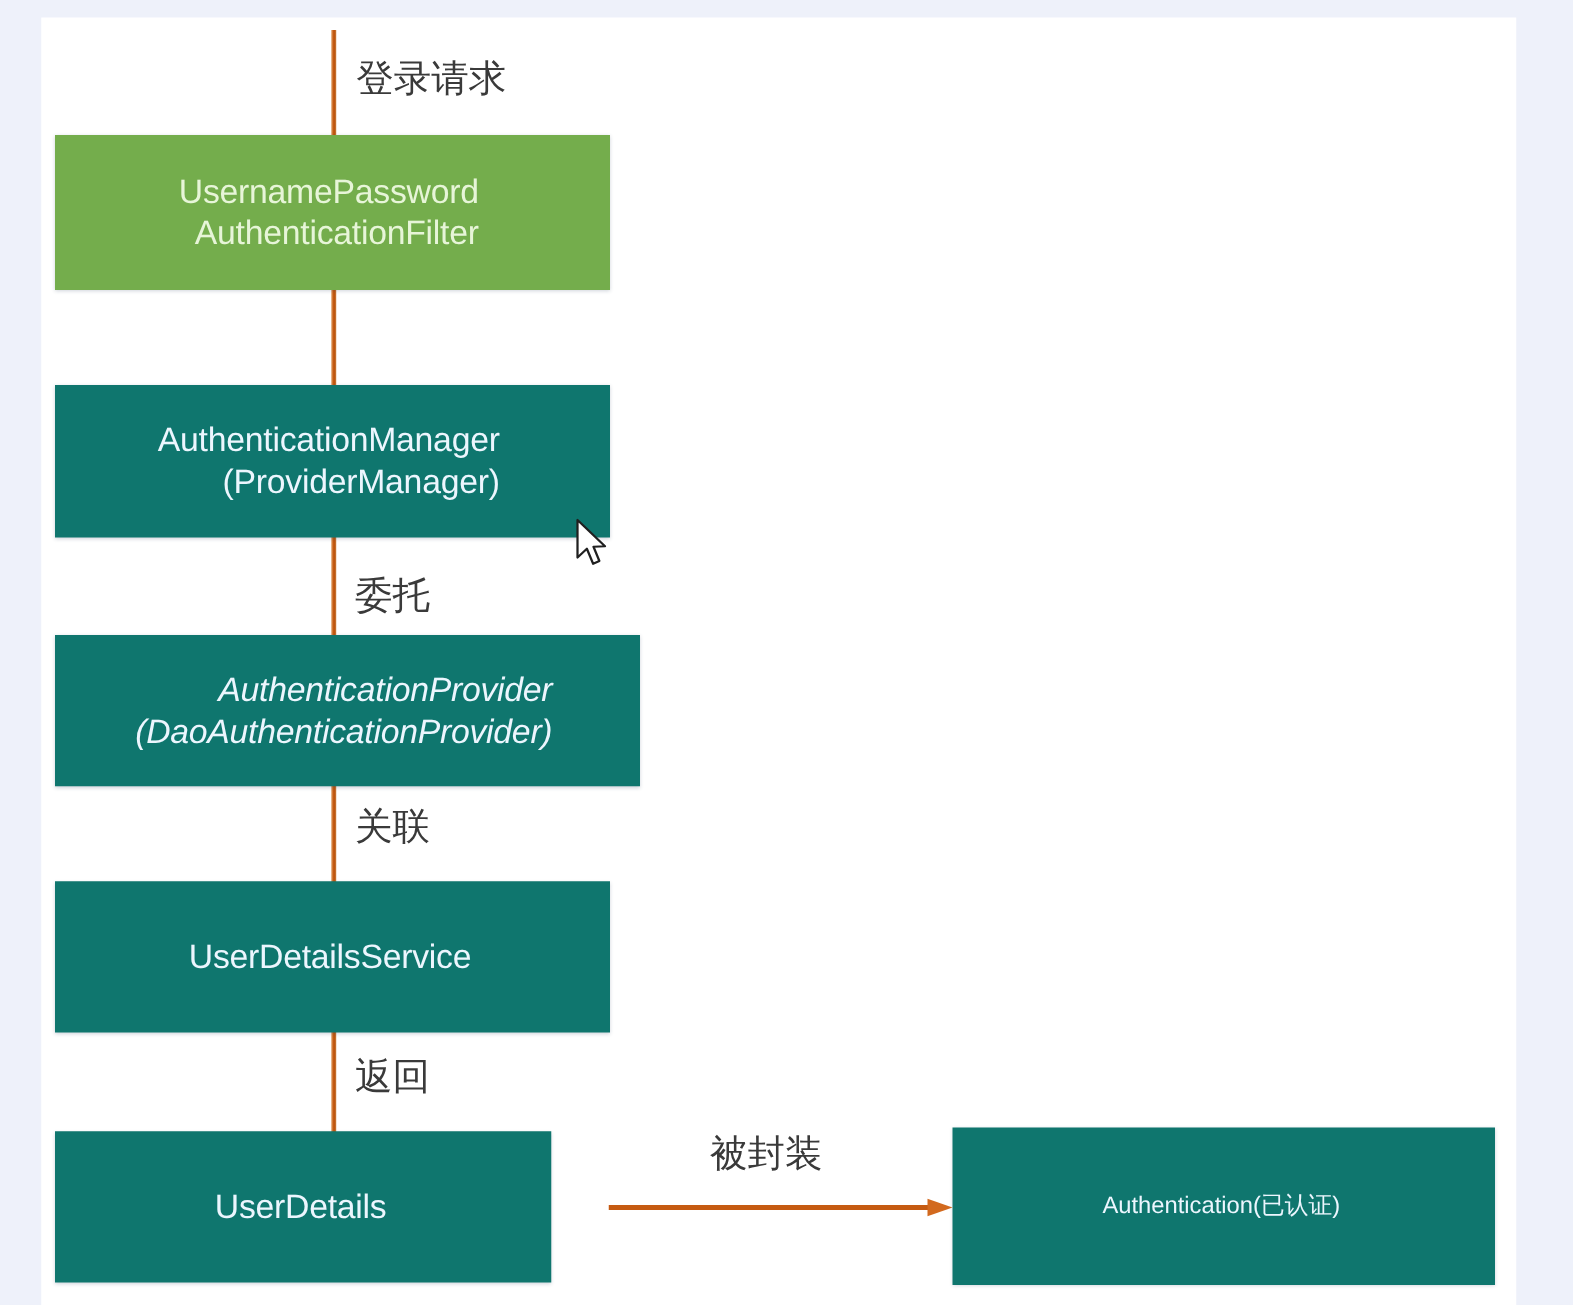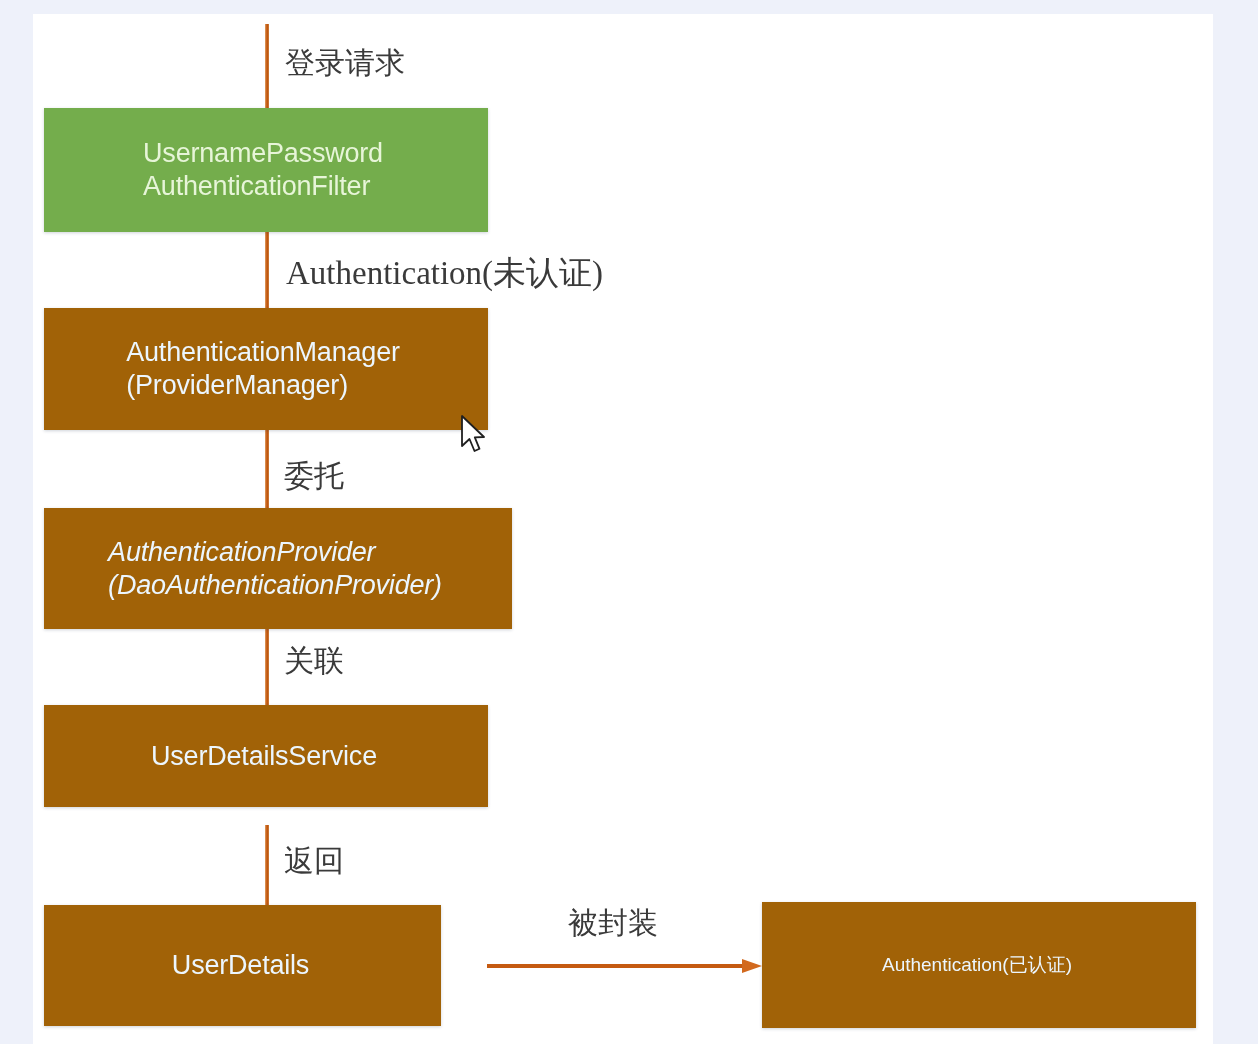--- a/index.html
+++ b/index.html
@@ -30,49 +30,49 @@
     background: #ffffff;
   }
 
   
   .node {
     position: absolute;
     box-sizing: border-box;
     display: flex;
     align-items: center;
     justify-content: center;
-    text-align: left;
+    text-align: right;
     color: #eaf6ff;
     line-height: 1.22;
     white-space: pre-line;
     box-shadow: 0 1px 3px rgba(40,60,90,0.22);
   }
   .node.green {
     background: #74ad4c;
     color: #e7f5d8;
   }
   .node.blue {
-    background: #a16207;
+    background: #0f766e;
     color: #ecf6fe;
   }
   .node.sans {
     font-family: "Liberation Sans", sans-serif;
     font-size: 27px;
     letter-spacing: -0.2px;
   }
   .node.serif {
     font-family: Liberation Sans, sans-serif;
     font-size: 19px;
   }
 
   
   #node-filter          { left: 44px;  top: 108px; width: 444px; height: 124px; }
   #node-auth-manager    { left: 44px;  top: 308px; width: 444px; height: 122px; }
   #node-auth-provider   { left: 44px;  top: 508px; width: 468px; height: 121px; font-style: italic; }
-  #node-uds            { left: 44px;  top: 705px; width: 444px; height: 102px; }
+  #node-uds            { left: 44px;  top: 705px; width: 444px; height: 121px; }
   #node-userdetails     { left: 44px;  top: 905px; width: 397px; height: 121px; }
   #node-auth-final      { left: 762px; top: 902px; width: 434px; height: 126px; }
 
   
   .node .node-label { display: block; transform: translateX(-2px); }
   #node-filter .node-label,
   #node-auth-manager .node-label,
   #node-auth-provider .node-label { transform: translateX(-3px); }
 
   
@@ -186,21 +186,20 @@
 
   <div class="node blue sans" id="node-userdetails">
     <span class="node-label">UserDetails</span>
   </div>
 
   <div class="node blue serif" id="node-auth-final">
     <span class="node-label">Authentication(已认证)</span>
   </div>
 
   <div class="edge-label cn" id="label-login">登录请求</div>
-  <div class="edge-label mixed" id="label-auth-unauth">Authentication(未认证)</div>
   <div class="edge-label cn" id="label-delegate">委托</div>
   <div class="edge-label cn" id="label-associate">关联</div>
   <div class="edge-label cn" id="label-return">返回</div>
   <div class="edge-label cn" id="label-wrapped">被封装</div>
 
   <svg id="cursor" viewBox="0 0 30 42" xmlns="http://www.w3.org/2000/svg">
     <path d="M4 2 L4 32 L11.5 25 L16.5 37 L21.5 34.8 L16.8 23.4 L26 23 Z" fill="#ffffff" stroke="#202020" stroke-width="1.8" stroke-linejoin="round"></path>
   </svg>
 
 </div>

